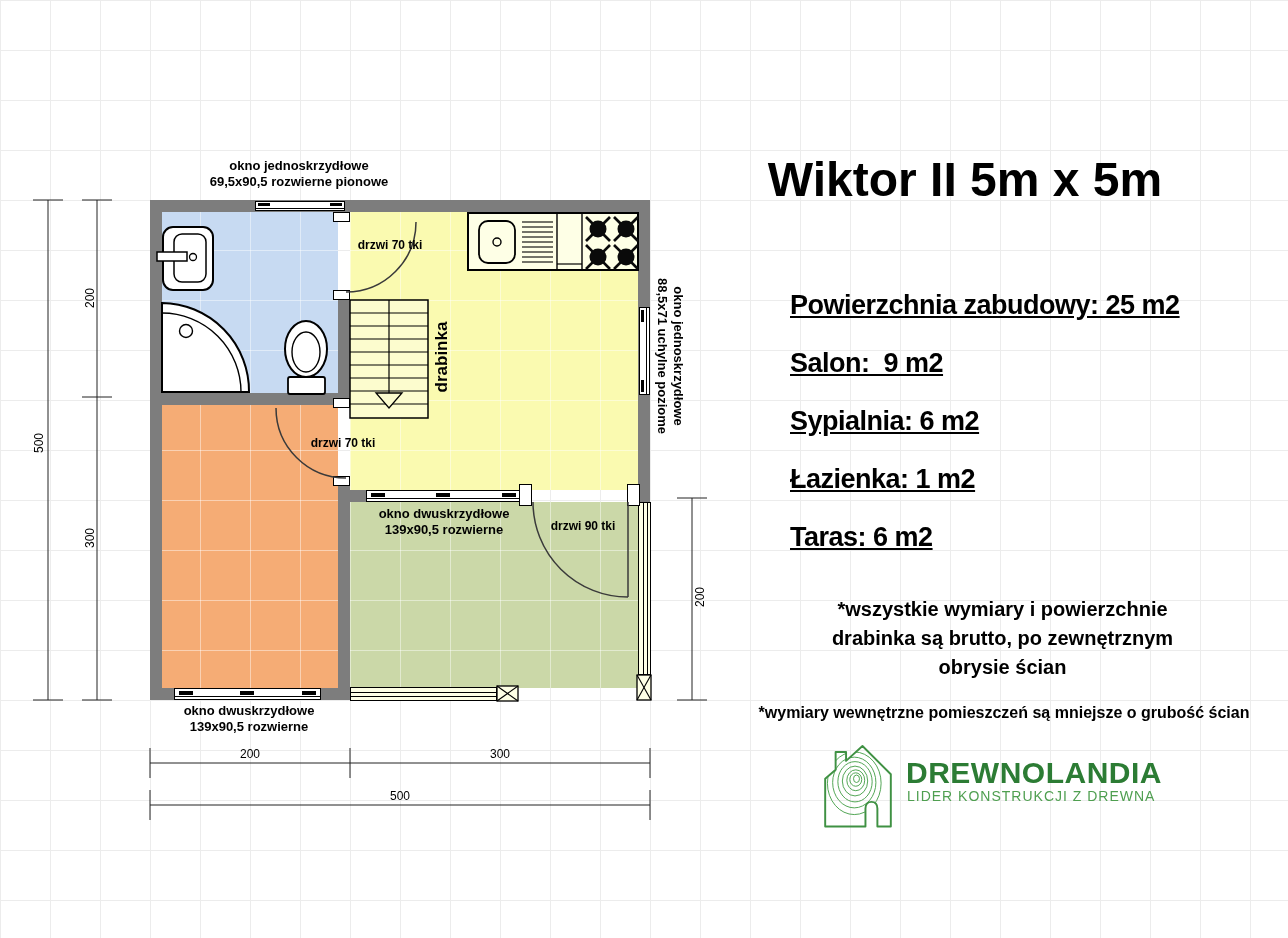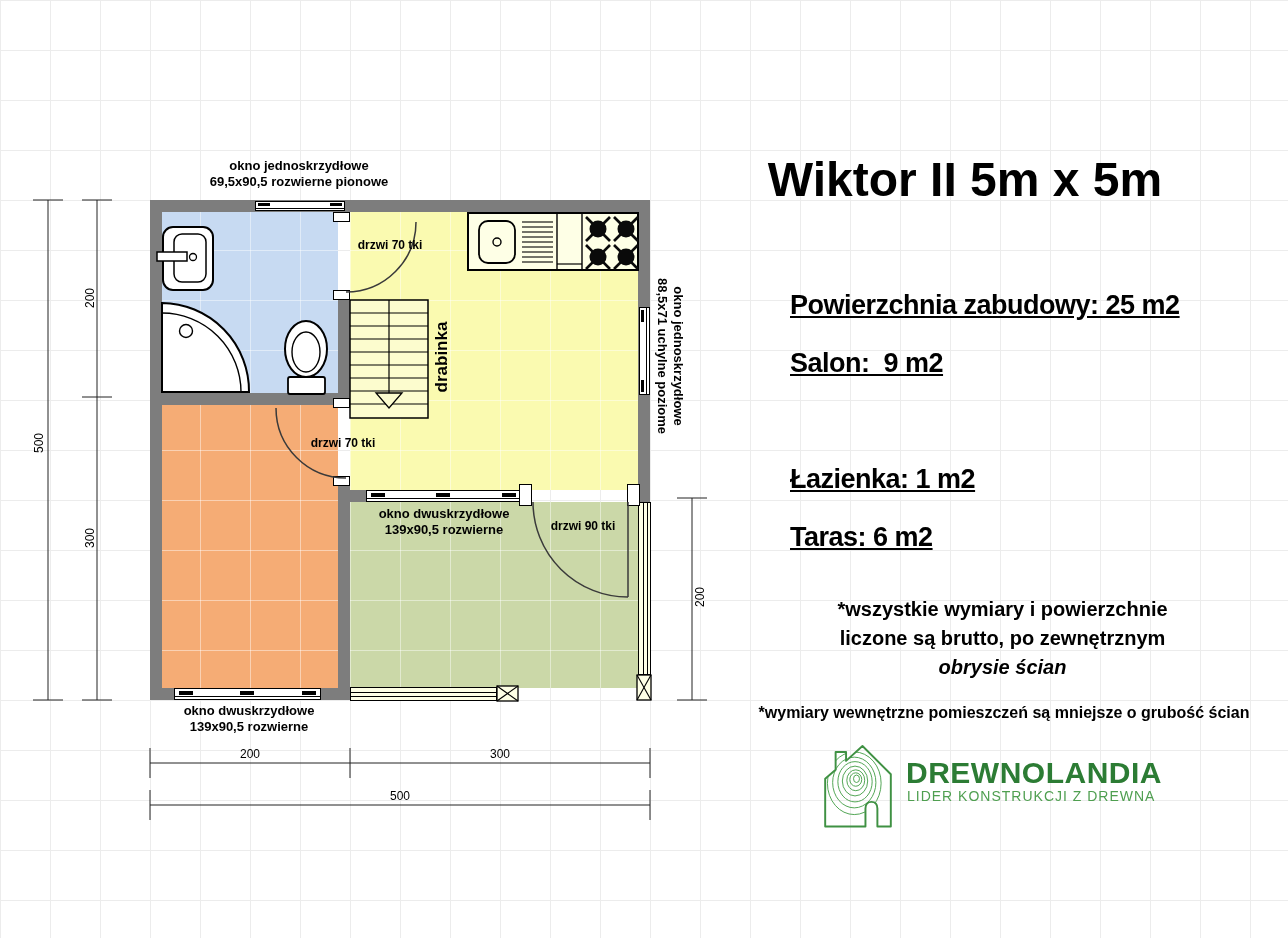--- a/index.html
+++ b/index.html
@@ -232,26 +232,27 @@
   <div class="dim rotccw" style="left:70px;top:531px;width:40px;">300</div>
   <div class="dim rotccw" style="left:680px;top:590px;width:40px;">200</div>
   <div class="dim" style="left:210px;top:747px;width:80px;">200</div>
   <div class="dim" style="left:460px;top:747px;width:80px;">300</div>
   <div class="dim" style="left:360px;top:789px;width:80px;">500</div>
 
   <div class="title" style="top:152px;">Wiktor II 5m x 5m</div>
 
   <div class="area-item" style="top:290px;">Powierzchnia zabudowy: 25 m2</div>
   <div class="area-item" style="top:348px;">Salon:  9 m2</div>
+  <div class="area-item" style="top:406px;">Sypialnia: 6 m2</div>
   <div class="area-item" style="top:464px;">Łazienka: 1 m2</div>
   <div class="area-item" style="top:522px;">Taras: 6 m2</div>
 
   <div class="noteb" style="top:598px;">*wszystkie wymiary i powierzchnie</div>
-  <div class="noteb" style="top:627px;">liczone są brutto, po zewnętrznym</div>
-  <div class="noteb" style="top:656px;font-style:italic;">obrysie ścian</div>
+  <div class="noteb" style="top:627px;">drabinka są brutto, po zewnętrznym</div>
+  <div class="noteb" style="top:656px;">obrysie ścian</div>
   <div class="notes" style="top:704px;">*wymiary wewnętrzne pomieszczeń są mniejsze o grubość ścian</div>
 
   <svg class="abs" style="left:820px;top:740px;z-index:5;" width="76" height="88" viewBox="0 0 100 118">
     <defs>
       <clipPath id="houseclip">
         <path d="M 6 116 L 6 52 L 20 40 L 20 16 L 34 16 L 34 28 L 56 8 L 94 46 L 94 116 L 76 116 L 76 92 Q 76 83 68 83 Q 60 83 60 92 L 60 116 Z"></path>
       </clipPath>
     </defs>
     <g clip-path="url(#houseclip)" fill="none" stroke="#4da351" stroke-width="1.3">
       <ellipse cx="45" cy="58" rx="36" ry="42"></ellipse>

